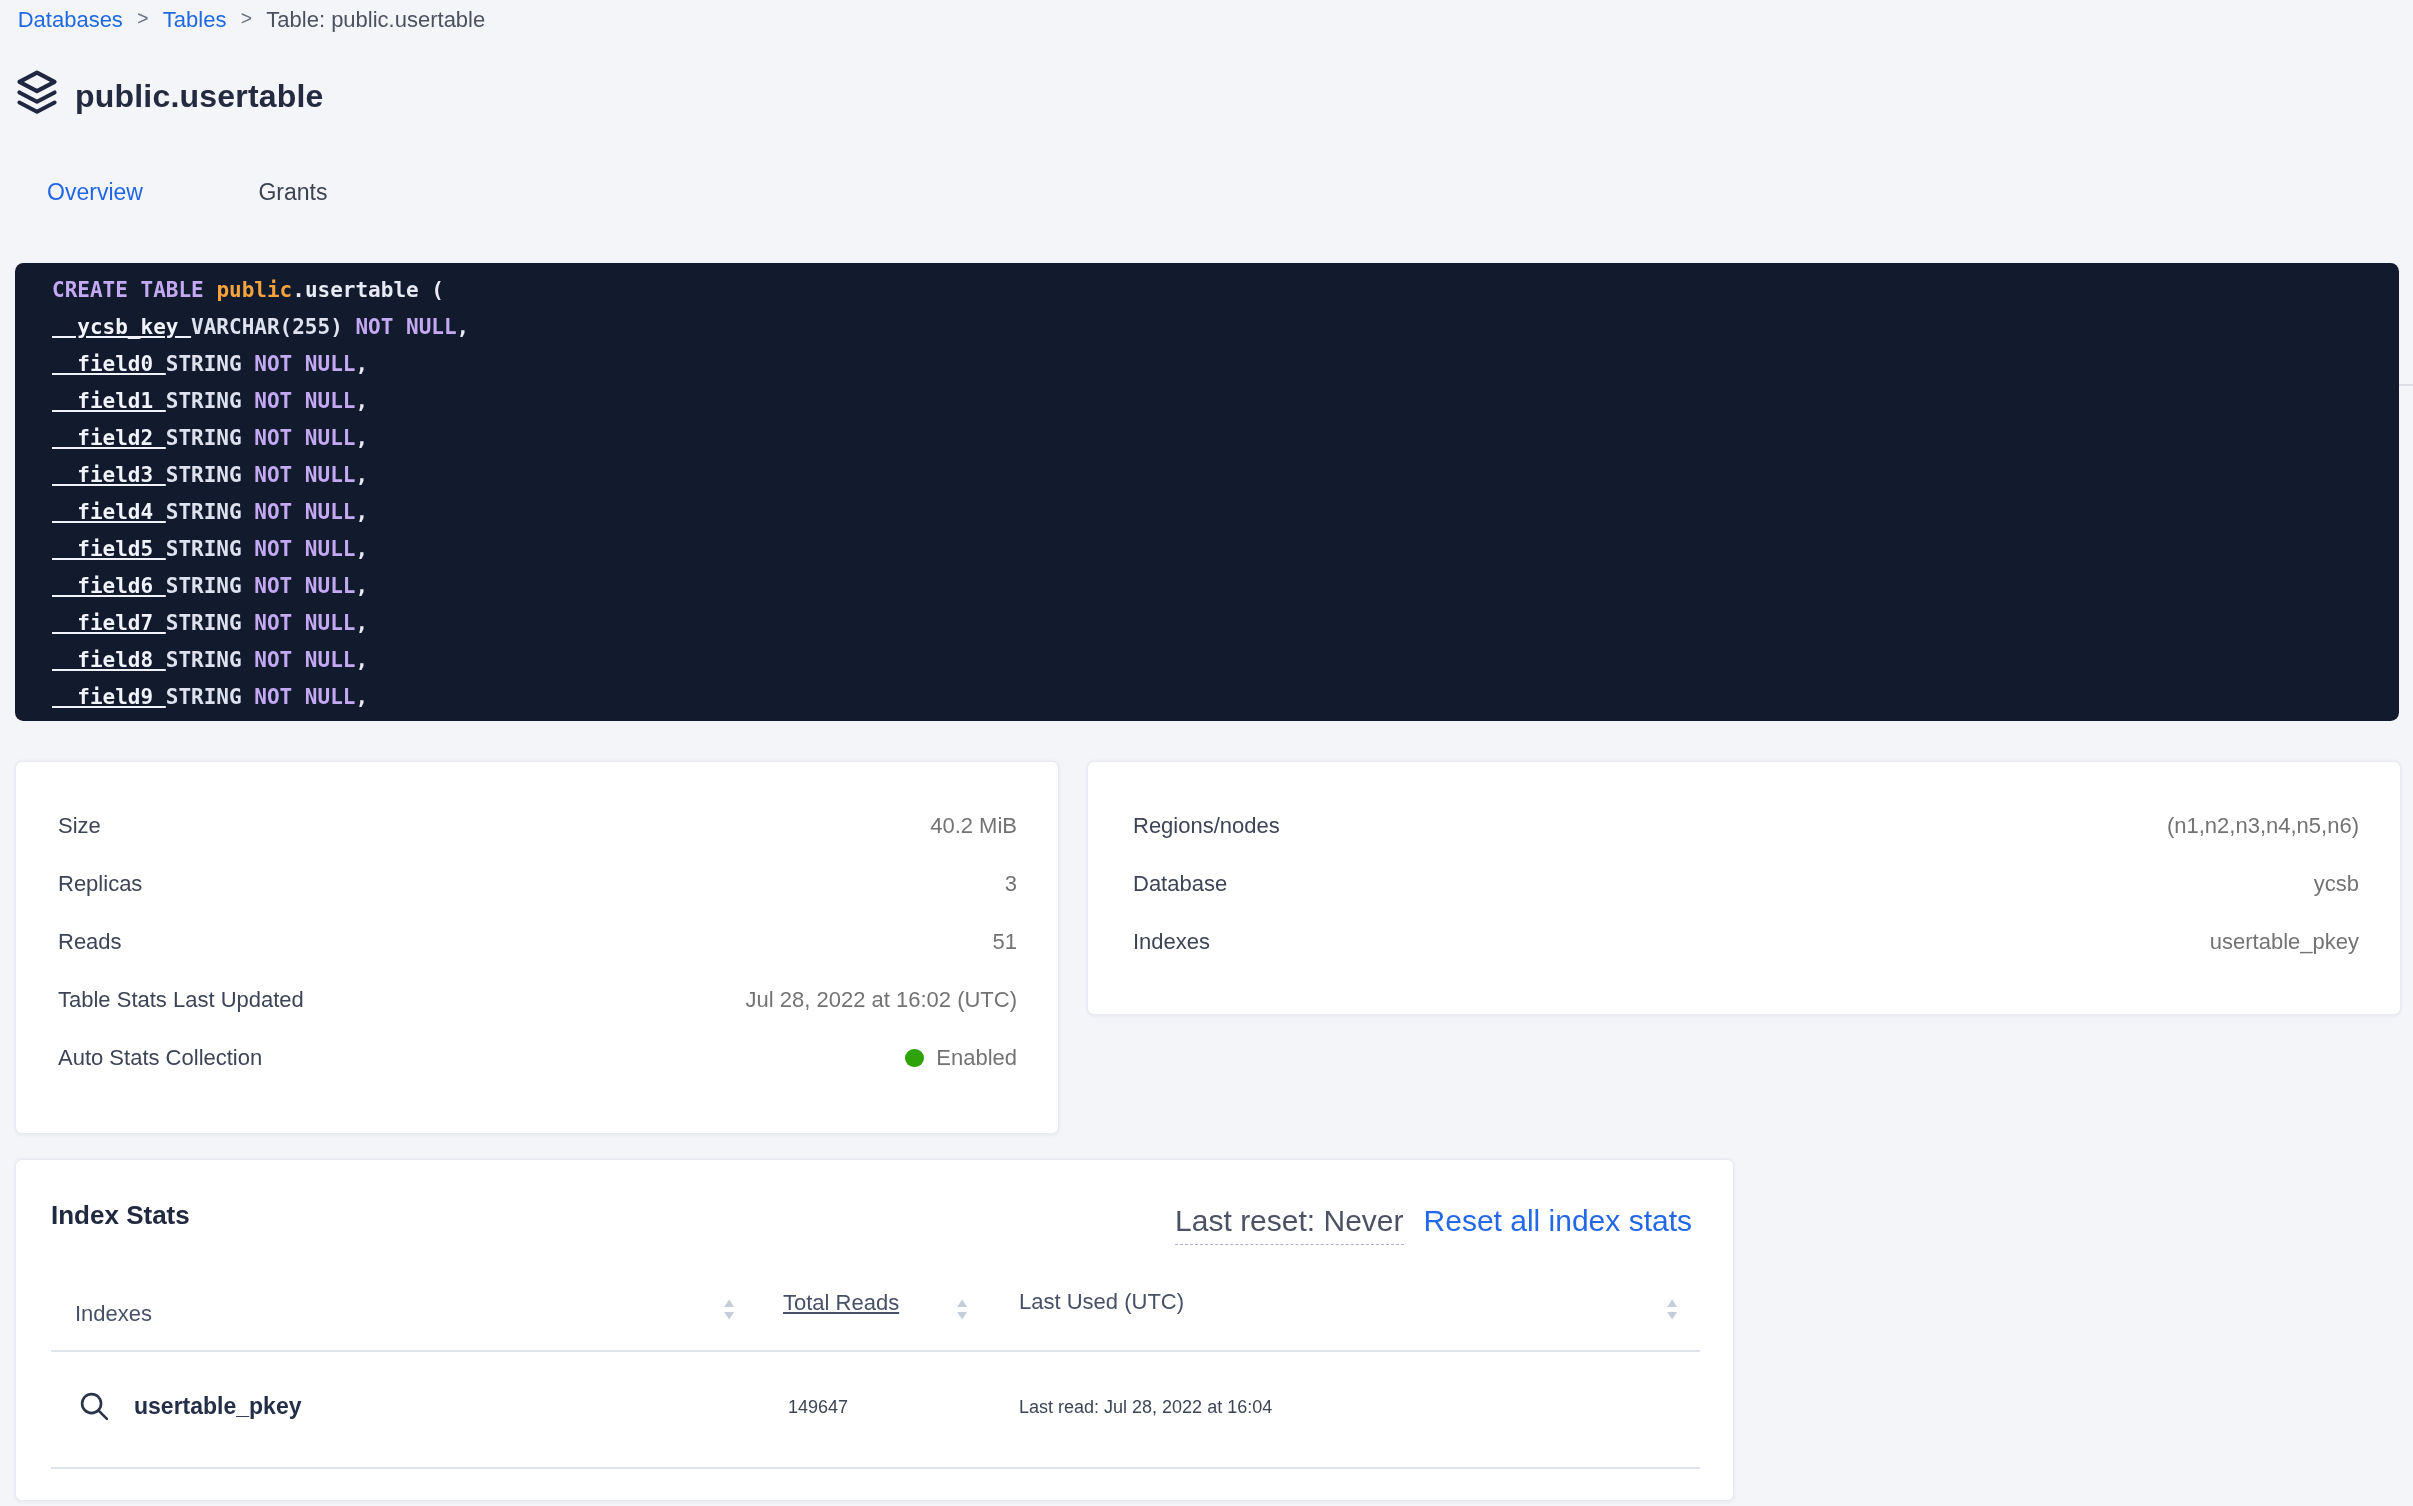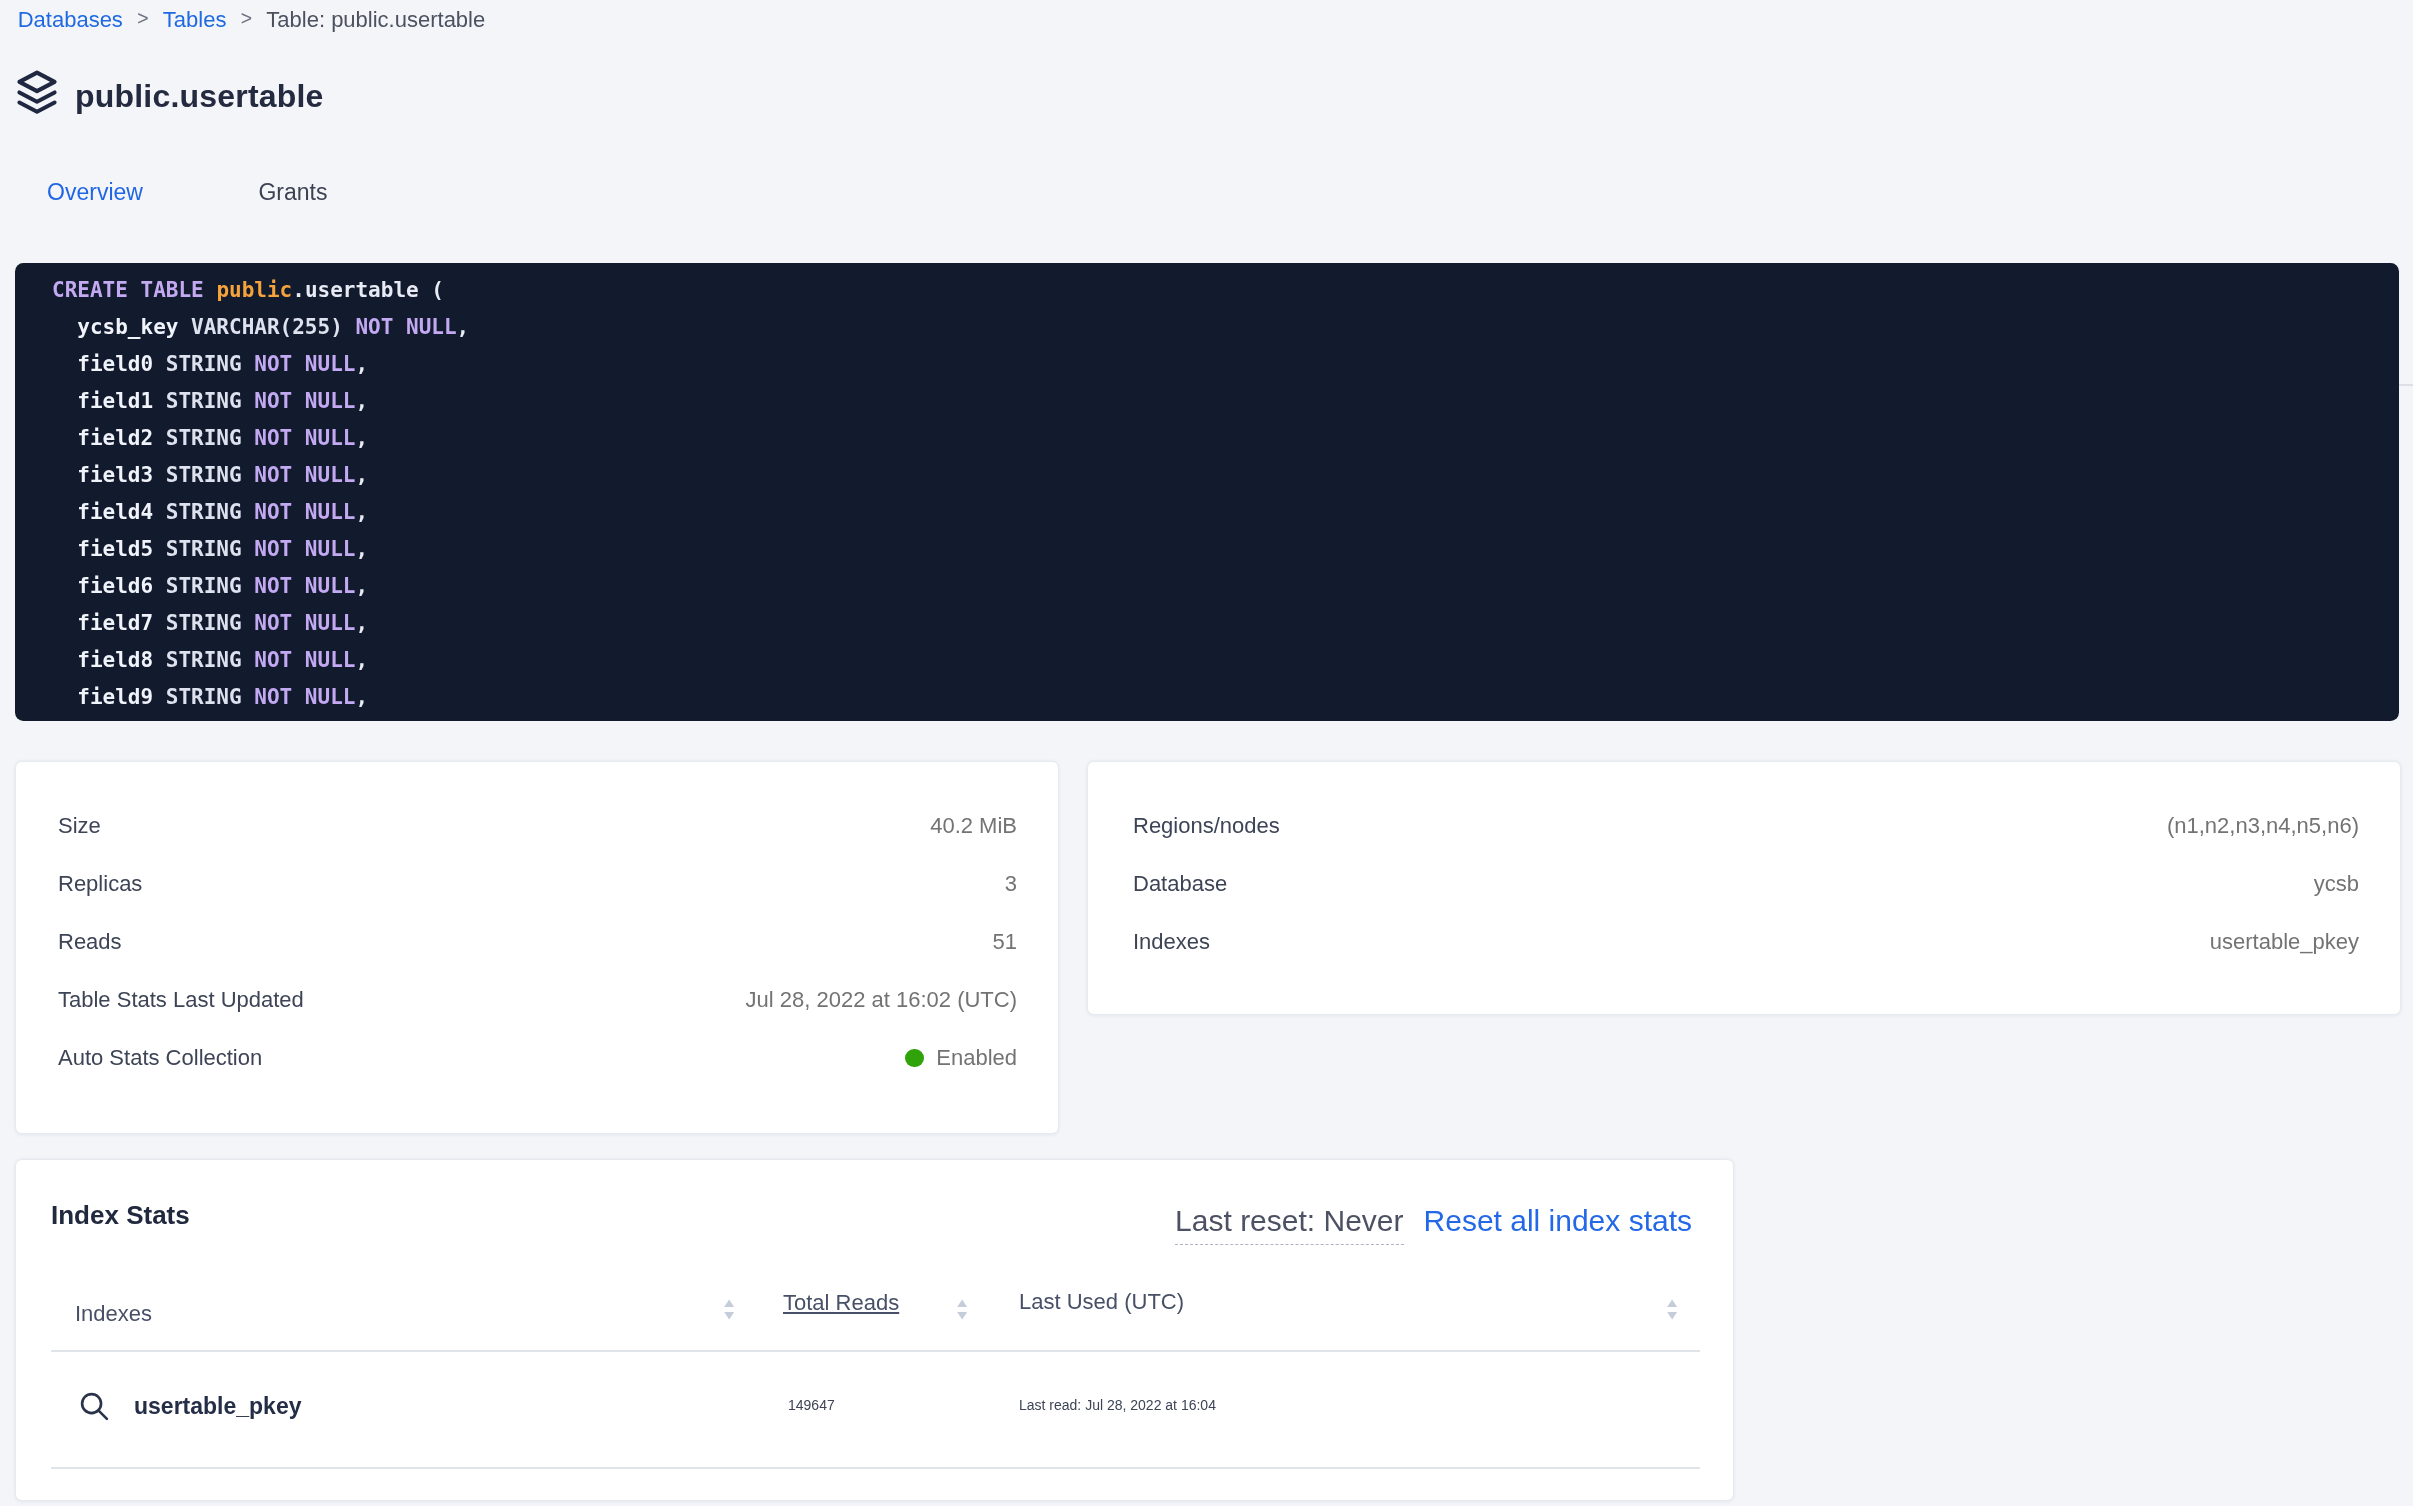--- a/index.html
+++ b/index.html
@@ -24,21 +24,21 @@
   .tab-grants{left:215px;width:156px;color:#3b4252;}
   .tabrule{position:absolute;left:15px;right:0;top:210px;height:1.7px;background:#dcdfe6;}
   .tab-active-bar{position:absolute;left:15px;top:207px;width:160px;height:5px;border-radius:2.5px;background:#1f66e5;}
 
   
   .codeblock{position:absolute;left:15px;top:263px;width:2347px;height:449px;background:#121a2e;border-radius:8.4px;
     padding:9px 0 0 37px;overflow:hidden;font-family:"DejaVu Sans Mono",monospace;font-weight:700;font-size:21px;line-height:37px;
     white-space:pre;margin:0;}
   .tk-kw{color:#c3a9f1;}
   .tk-db{color:#f6a33c;}
-  .tk-id{color:#f0f3fa;}
+  .tk-id{color:#f0f3fa;text-decoration:underline;}
   .tk-ty{color:#dde2ee;}
   .tk-pl{color:#e8ebf3;}
 
   
   .card{position:absolute;background:#fff;border:0.8px solid #e6e9f0;border-radius:6.7px;box-shadow:0 0.8px 3.4px rgba(60,70,90,.08);box-sizing:border-box;}
   .card-left{left:15px;top:761px;width:1044px;height:373px;padding:35px 41px 0 42px;}
   .card-right{left:1087px;top:761px;width:1314px;height:254px;padding:35px 41px 0 45px;}
   .crow{height:58px;display:flex;justify-content:space-between;align-items:center;font-size:22px;color:#3c4456;}
   .clabel{color:#3c4456;}
   .cvalue{color:#737373;display:flex;align-items:center;}
@@ -49,21 +49,21 @@
   .ix-title{position:absolute;left:35px;top:40px;font-size:26px;font-weight:700;color:#21293f;margin:0;}
   .ix-controls{position:absolute;top:44px;right:41px;display:flex;align-items:flex-start;font-size:30px;}
   .last-reset{color:#4c5263;border-bottom:1.7px dashed #aeb4c2;padding-bottom:5.9px;cursor:default;}
   .reset-link{color:#2368e6;margin-left:20px;cursor:pointer;text-decoration:none;}
 
   .ix-cell{position:absolute;font-size:22px;color:#475066;white-space:nowrap;}
   .ix-sort{position:absolute;cursor:pointer;}
   .ix-rule{position:absolute;left:35px;width:1649px;height:1.7px;background:#dfe3ea;}
   .ix-row-name{position:absolute;display:flex;align-items:center;font-size:23px;font-weight:700;color:#242e47;cursor:pointer;}
   .ix-row-name svg{margin-right:22px;}
-  .ix-row-val{position:absolute;font-size:14px;color:#3c4456;white-space:nowrap;}
+  .ix-row-val{position:absolute;font-size:18px;color:#3c4456;white-space:nowrap;}
 </style>
 </head>
 <body>
 
 <div class="page">
 
   <nav class="breadcrumb">
     <a class="crumb-link">Databases</a>
     <span class="sep">&gt;</span>
     <a class="crumb-link">Tables</a>

